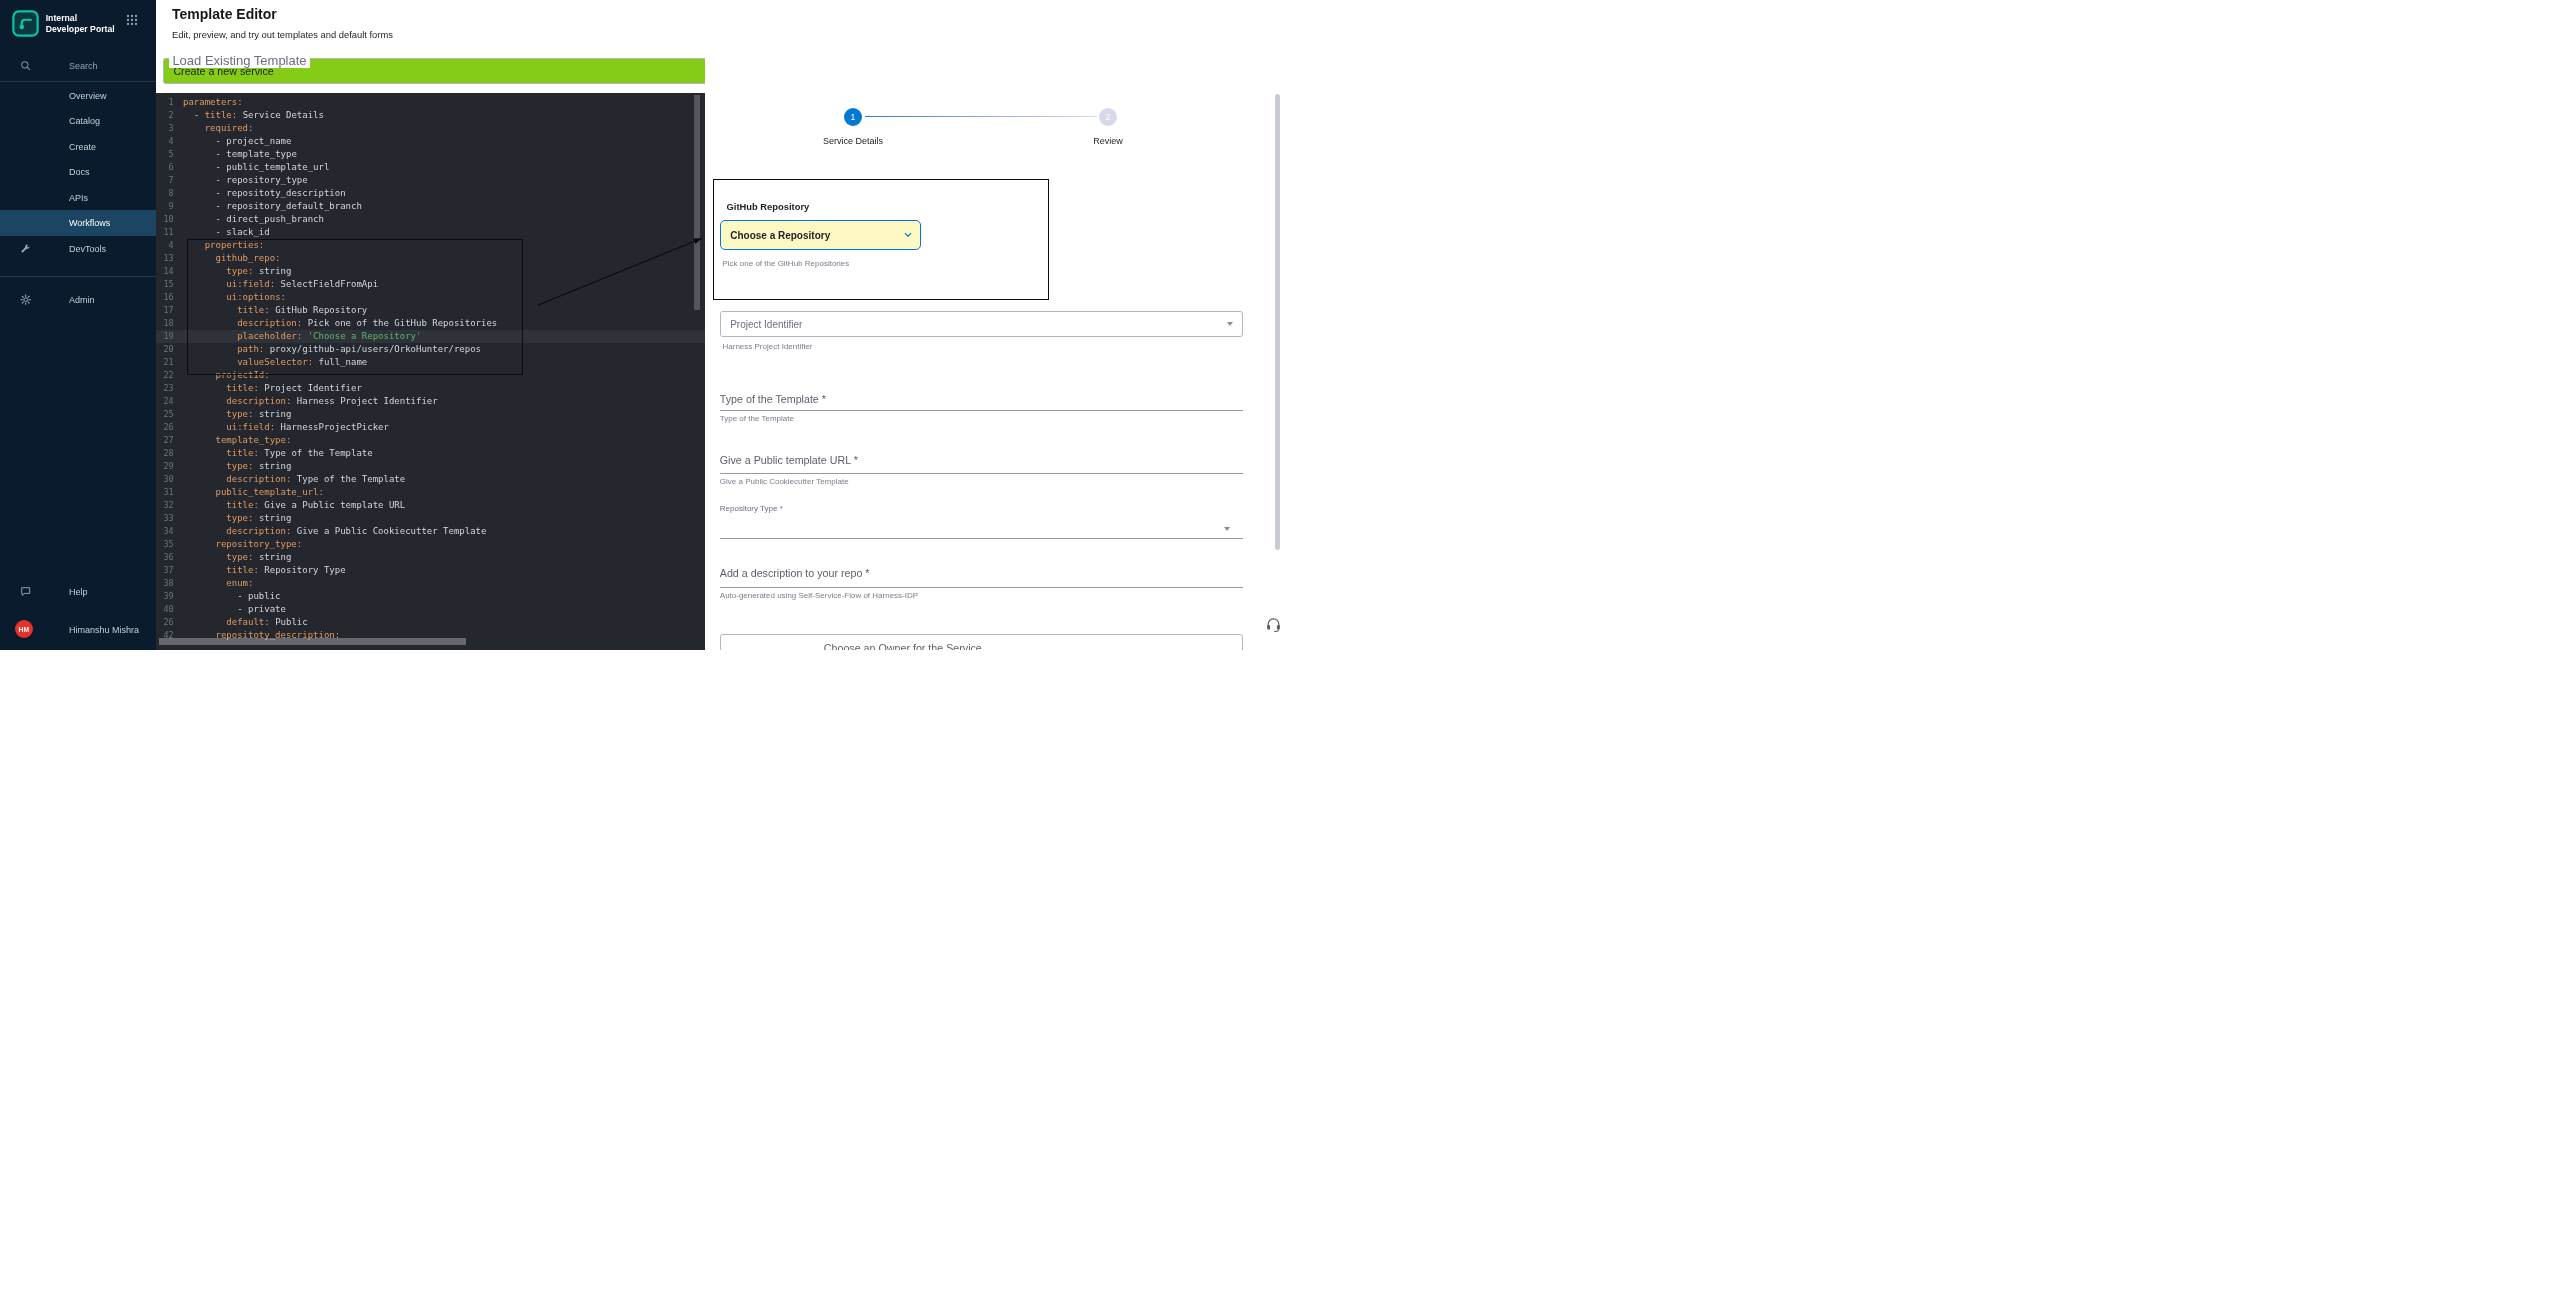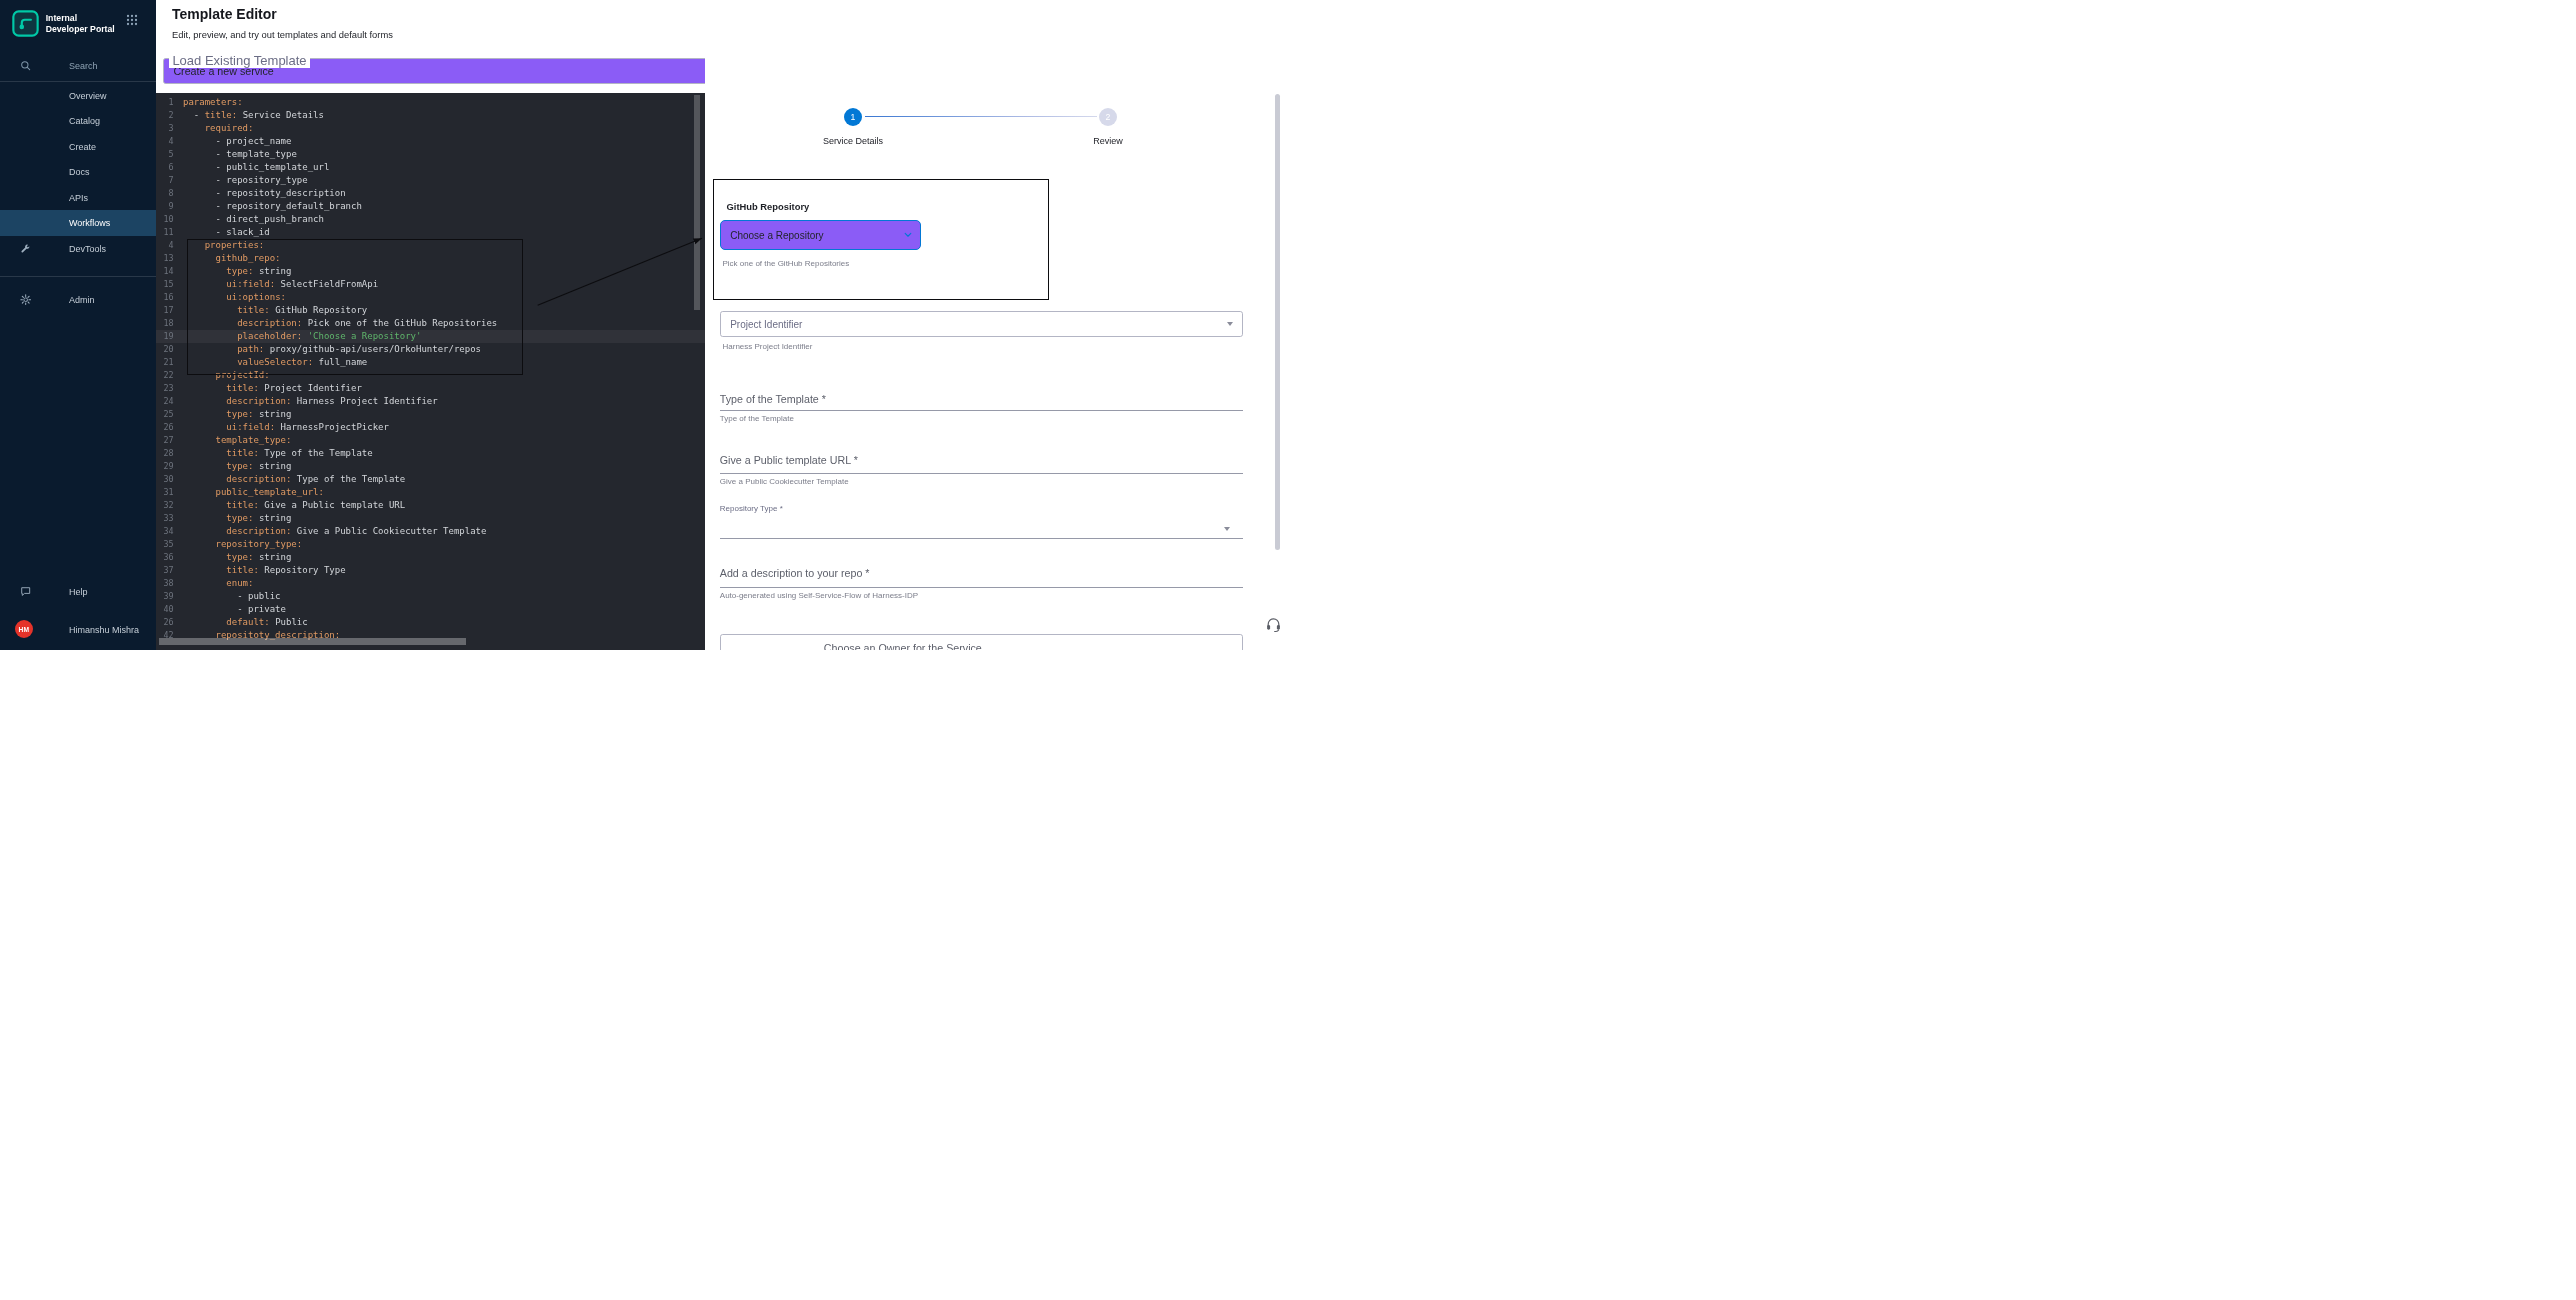--- a/index.html
+++ b/index.html
@@ -25,21 +25,21 @@
 
   
   .page-title { position:absolute; left:172px; top:6px; font-size:14px; font-weight:700; color:#15171d; }
   .page-subtitle { position:absolute; left:172px; top:29px; font-size:9.4px; color:#23252b; }
   .kebab { position:absolute; left:1236px; top:16px; width:13.4px; height:14.8px; cursor:pointer;
            display:flex; flex-direction:column; align-items:center; justify-content:space-between; padding:1.3px 0; }
   .kebab i { width:2.7px; height:2.7px; border-radius:50%; background:#64666e; }
 
   
   .load-select { position:absolute; left:163px; top:58px; width:1062px; height:25.5px;
-                 border:0.7px solid #b3b5c4; border-radius:2.7px; background:#8b5cf6; cursor:pointer; }
+                 border:0.7px solid #b3b5c4; border-radius:2.7px; background:#84cc16; cursor:pointer; }
   .load-label { position:absolute; left:169px; top:53px; font-size:13px; color:#6b6d85;
                 background:#fff; padding:0 3.4px; z-index:2; }
   .load-value { position:absolute; left:9.4px; top:0; height:24px; display:flex; align-items:center;
                 font-size:10.7px; color:#23242b; }
   .caret-down { width:0; height:0; border-left:3.7px solid transparent; border-right:3.7px solid transparent;
                 border-top:4.4px solid #60636e; }
   .load-caret { position:absolute; right:9.4px; top:10px; }
   .clear-x { position:absolute; left:1234px; top:64px; width:13.4px; height:13.4px; cursor:pointer; }
 
   
@@ -70,21 +70,21 @@
   .step-circle.s-active { background:var(--accent-blue,#0278d5); }
   .step-circle.s-idle { background:#d6d9ea; }
   .step-label { position:absolute; width:134px; text-align:center; font-size:9px; color:#23242b; }
   .step-conn { position:absolute; height:1.3px;
                background:linear-gradient(90deg,#3a77d2 0%, #aebbe4 70%, #d4d8ec 100%); }
 
   .gh-box { position:absolute; left:8px; top:179px; width:336px; height:121px;
             border:1.3px solid var(--annotation,#0c0c0f); background:#fff; }
   .gh-title { position:absolute; left:21.5px; top:201px; font-size:9.4px; font-weight:700; color:#1e2026; }
   .gh-select { position:absolute; left:14.8px; top:220px; width:201px; height:30px;
-               border:1px solid var(--accent-blue,#0278d5); border-radius:5px; background:#8b5cf6; cursor:pointer; }
+               border:1px solid var(--accent-blue,#0278d5); border-radius:5px; background:#fef9c3; cursor:pointer;font-weight:bold; }
   .gh-select .val { position:absolute; left:9.4px; top:0; height:28px; display:flex; align-items:center;
                     font-size:10px; color:#23242b; }
   .gh-select .chev { position:absolute; right:6.7px; top:9.4px; }
   .gh-helper { position:absolute; left:17.5px; top:259px; font-size:8px; color:#7b7d8a; }
 
   .proj-select { position:absolute; left:14.8px; top:311px; width:523px; height:25.5px;
                  border:0.7px solid #b3b5c4; border-radius:2.7px; background:#fff; cursor:pointer; }
   .proj-select .val { position:absolute; left:9.4px; top:0; height:24px; display:flex; align-items:center;
                       font-size:10px; color:#6b6d85; }
   .proj-select .tri { position:absolute; right:8.7px; top:10px; }

